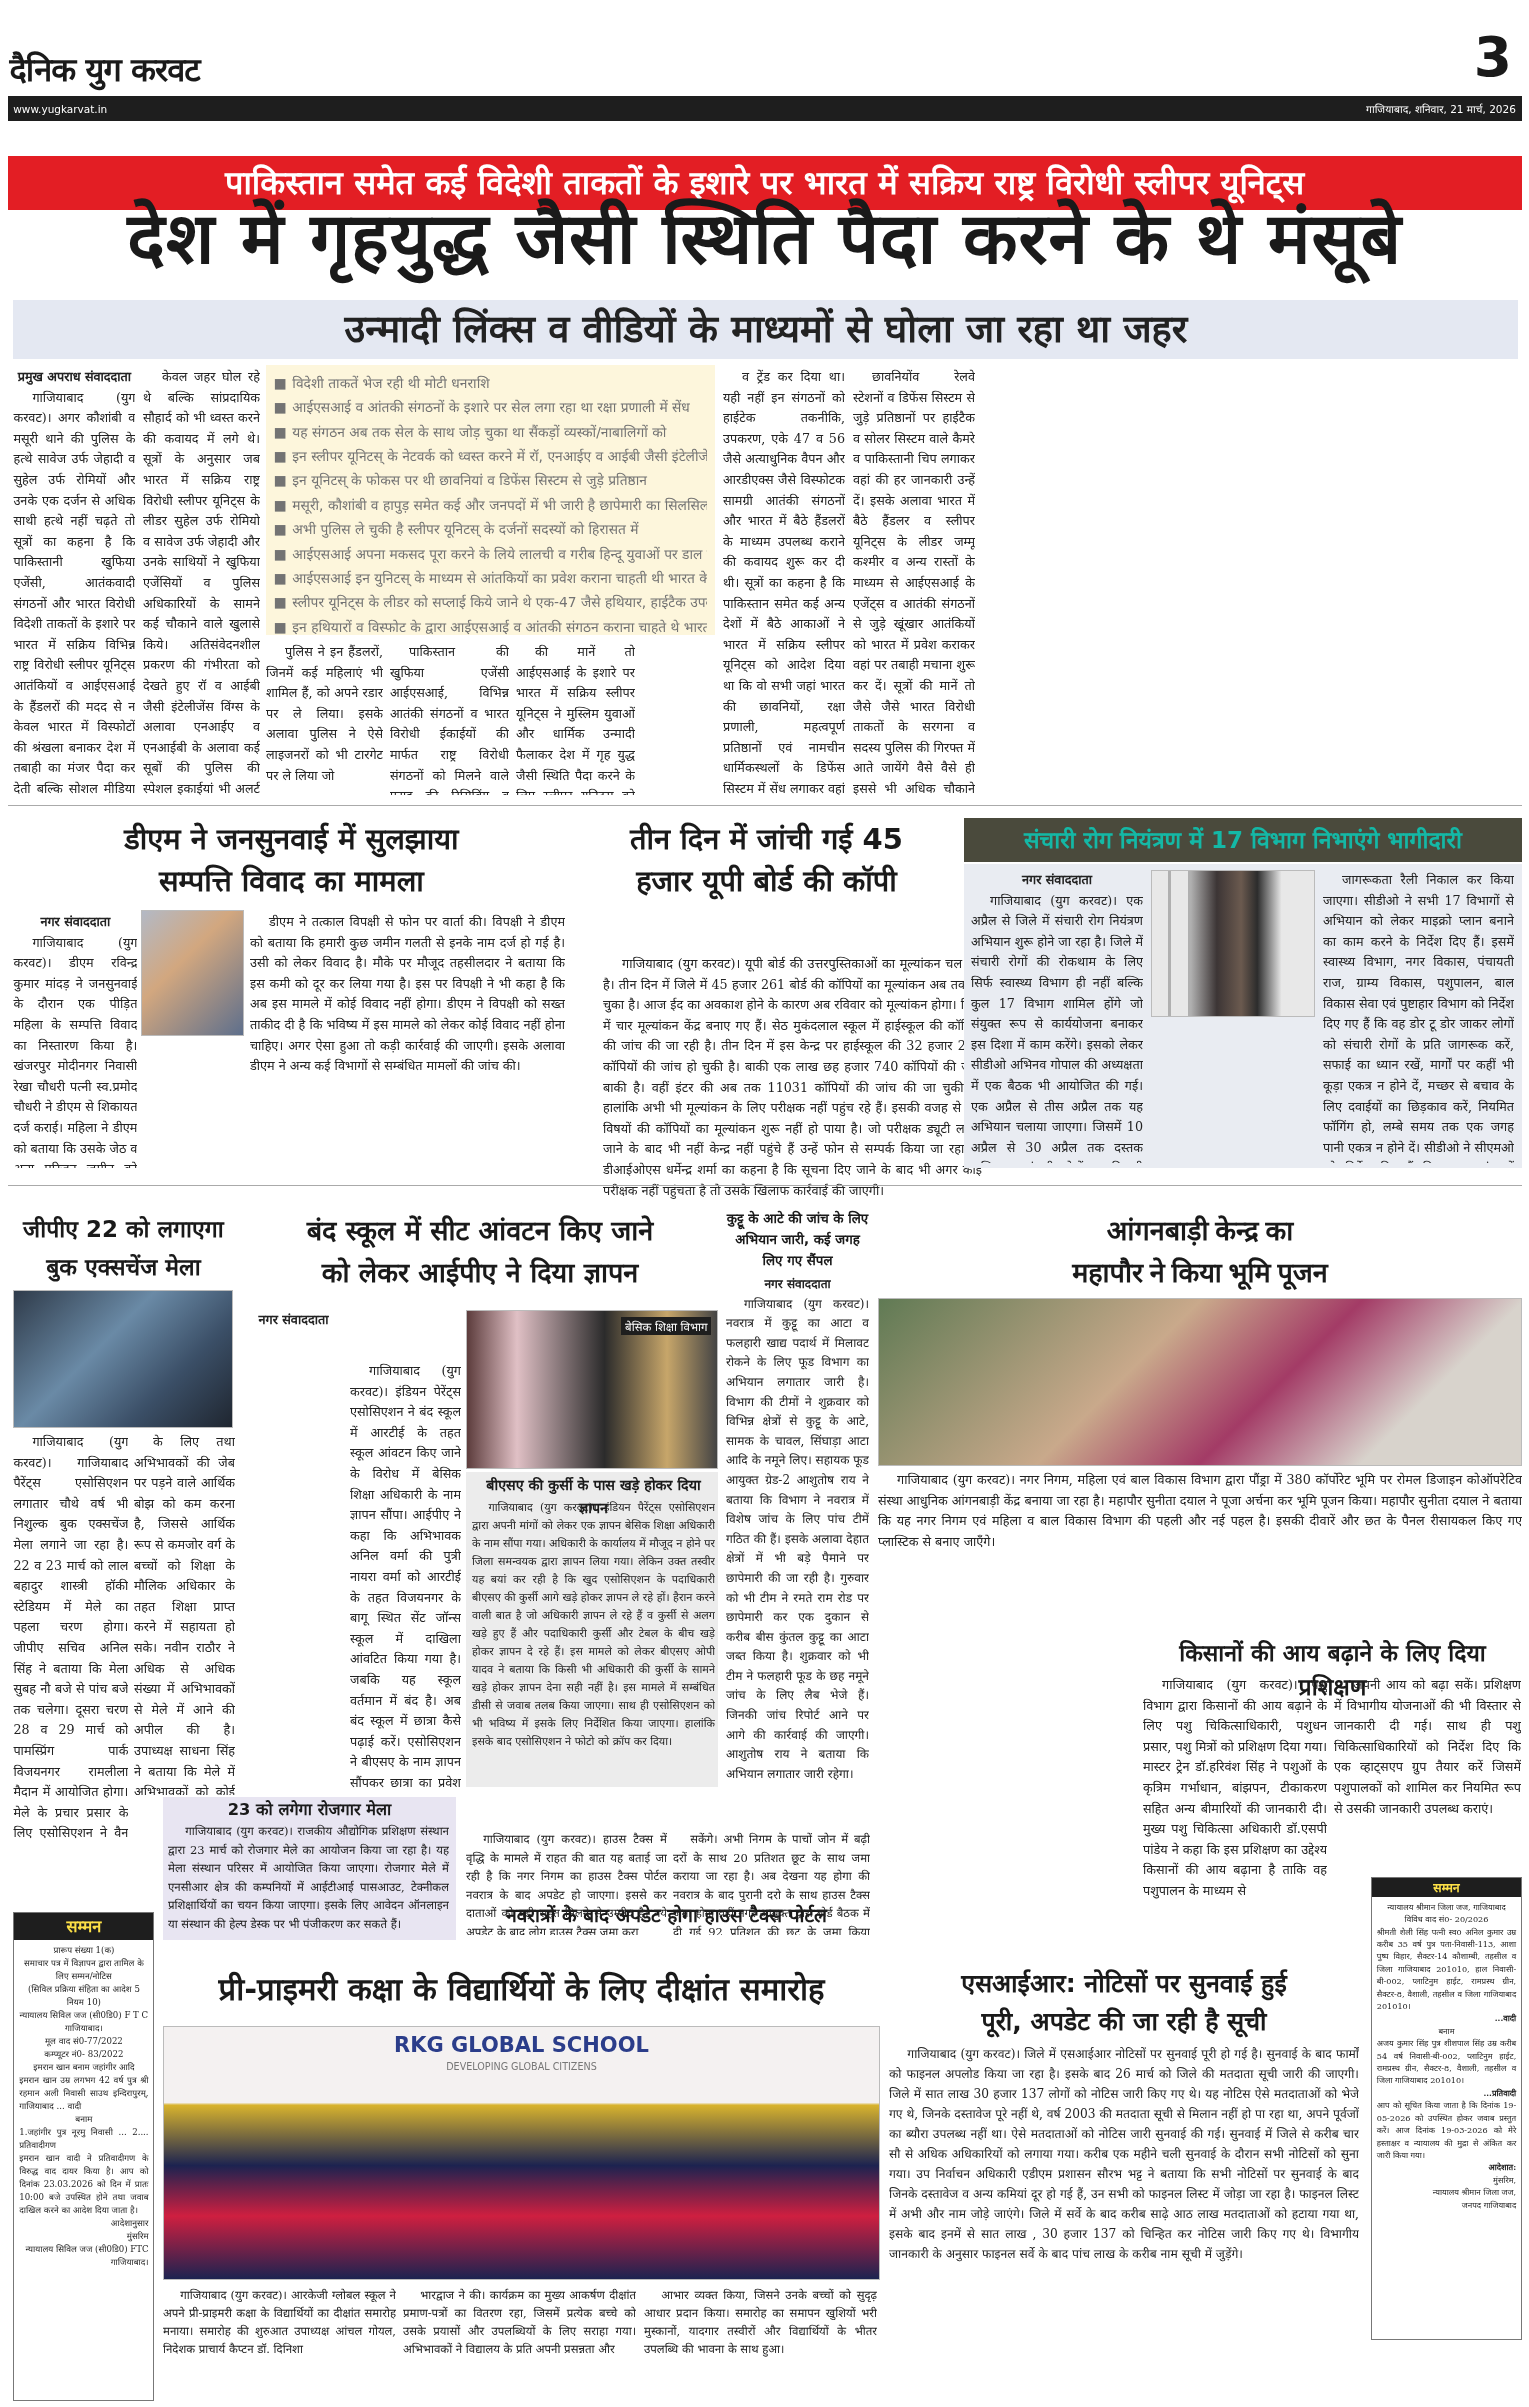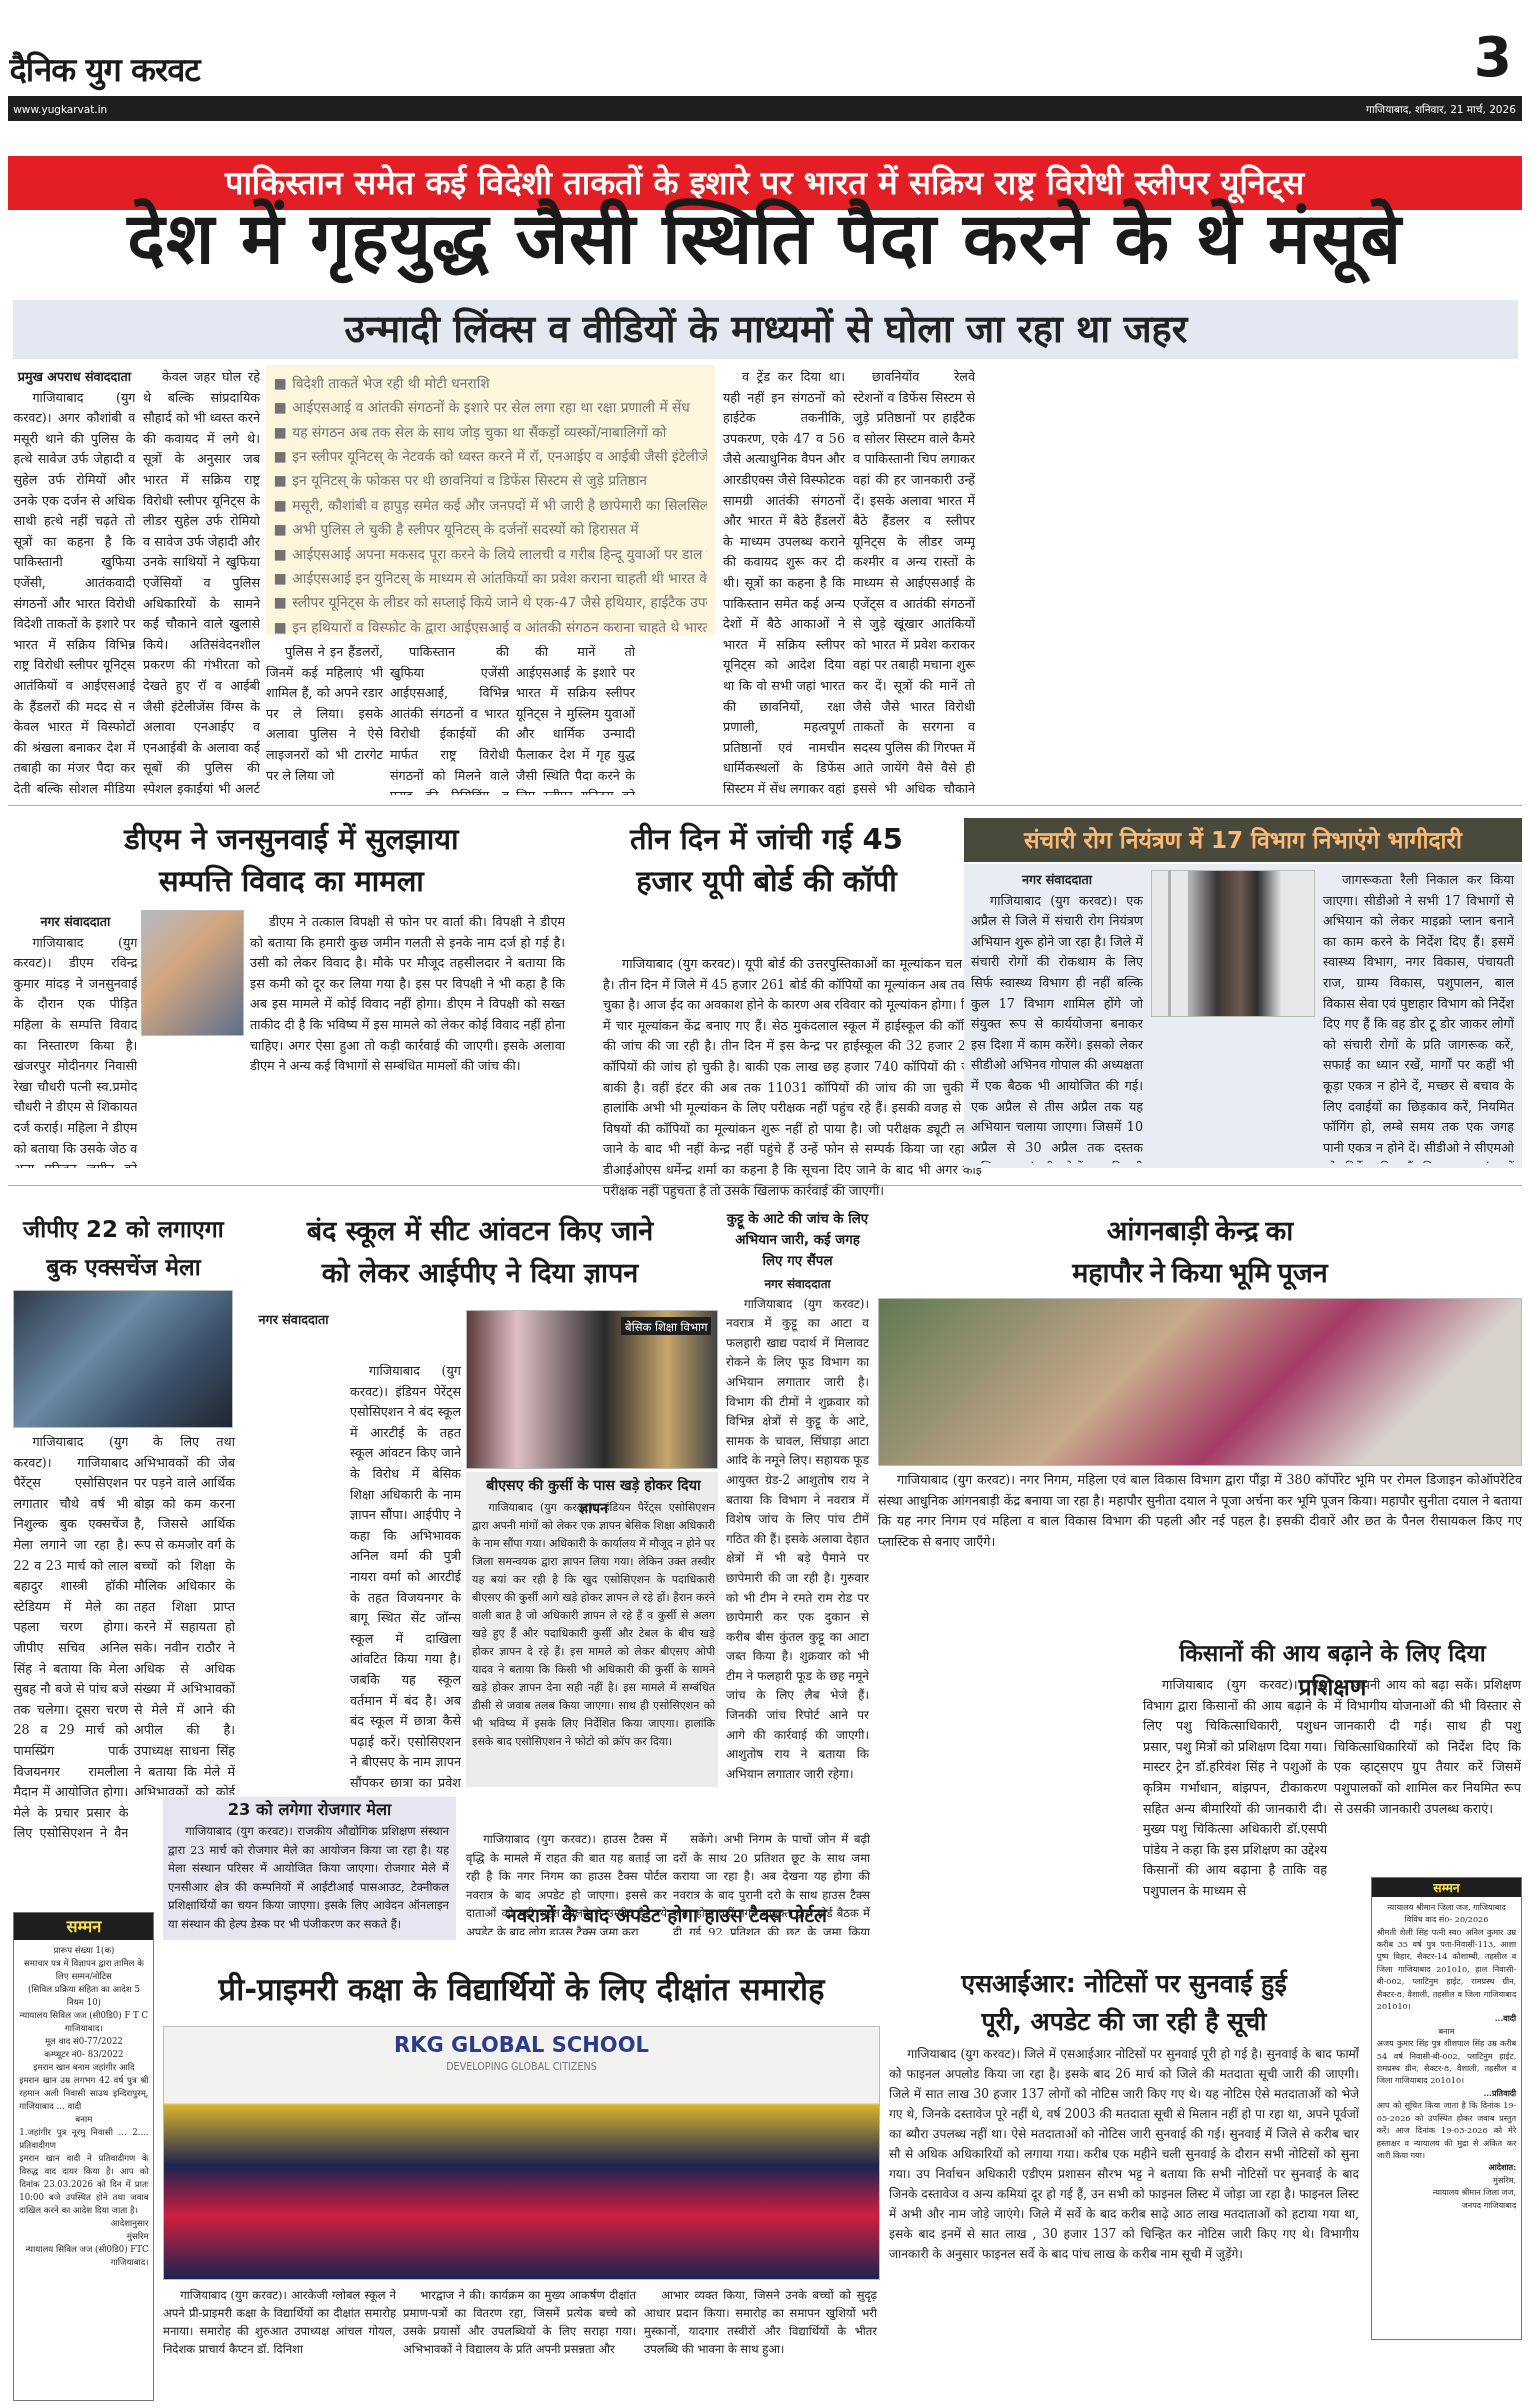--- a/index.html
+++ b/index.html
@@ -19,21 +19,21 @@
   .highlights .hl { white-space: nowrap; overflow: hidden; }
   .highlights .hl::before { content: "\25A0"; margin-right: 5.7px; }
   .story-headline { font-weight: 700; text-align: center; color: #1a1a1a; font-family: "DejaVu Sans", sans-serif; }
   .photo { background: linear-gradient(135deg, #6b7a8c 0%, #a48a6c 45%, #5b6b52 100%); border: 1px solid #bbb; }
   .photo-dm { background: linear-gradient(135deg, #b3b9c5, #d2a77f 40%, #5e6f8c); }
   .photo-cdo { background: linear-gradient(90deg, #e8e8e8 0 10%, #b0b0b0 10% 12%, #e8e8e8 12% 22%, #b0b0b0 22% 24%, #3c3535 40%, #6b5a4f 55%, #2c2c2c 65%, #e8e8e8 80%); }
   .photo-book { background: linear-gradient(135deg, #2f3b4a, #6a8aa6 40%, #3b4f67 70%, #1f2630); }
   .photo-ipa { background: linear-gradient(90deg, #5c3c3c 0%, #e0c0c5 20%, #2b2b2b 55%, #c7a66a 80%, #444 100%); }
   .photo-anganwadi { background: linear-gradient(135deg, #607a54 0%, #c9a98b 40%, #a33b66 60%, #d8d3cc 80%); }
   .photo-convocation { background: linear-gradient(180deg, #f4f1f1 0%, #f4f1f1 30%, #d8b32d 31%, #1c2350 55%, #cf1f40 75%, #1c2350 100%); }
-  .dark-header { background: #4a4a3c; color: #fdba74; font-weight: 700; text-align: center; }
+  .dark-header { background: #4a4a3c; color: #14b8a6; font-weight: 700; text-align: center; }
   .tint-box { background: #e9ecf2; }
   .lavender-box { background: #e8e5f2; }
   .summon { border: 1px solid #777; background: #fff; font-family: "DejaVu Serif", serif; font-size: 8.6px; line-height: 13px; text-align: center; overflow: hidden; color: #222; }
   .summon .stitle { background: #1e1e1e; color: #fde047; font-size: 16.3px; font-weight: 700; line-height: 27px; }
   .summon .sbody { padding: 3.8px 4.8px; }
   .divider-h { background: #aaa; height: 1px; }
 </style>
 </head>
 <body>
 

